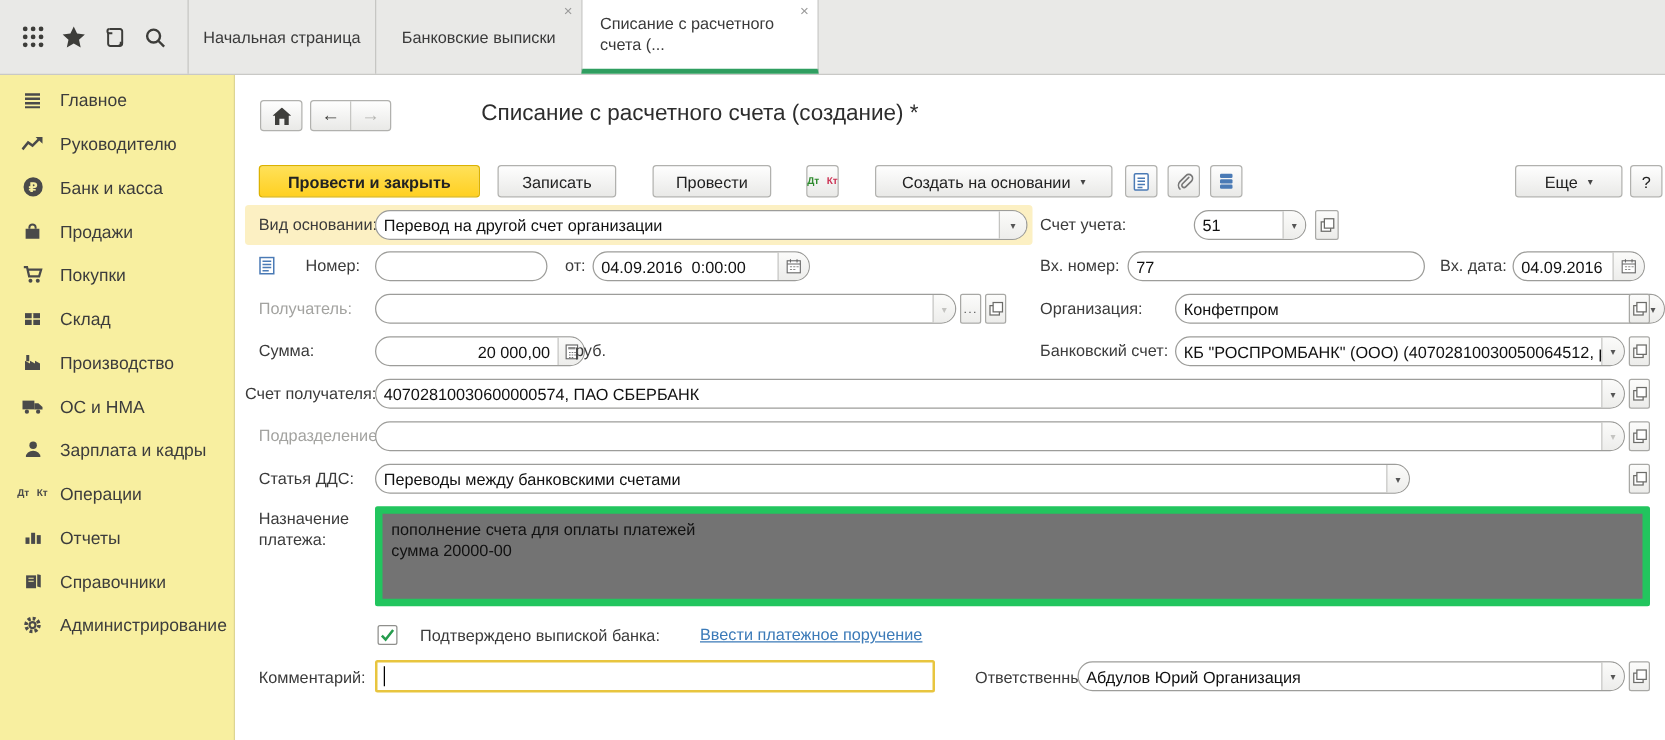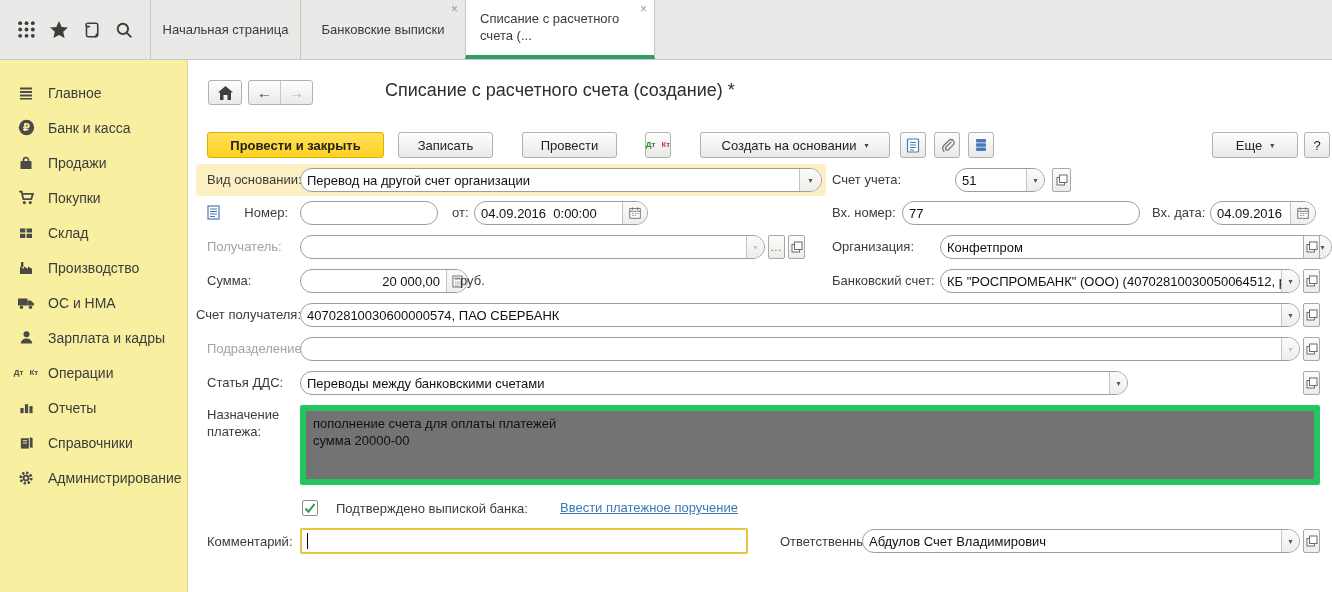--- a/index.html
+++ b/index.html
@@ -13,21 +13,21 @@
   .tb-ic{width:24px;height:24px;display:flex;align-items:center;justify-content:center;cursor:pointer}
   .tab{position:absolute;top:0;height:59px;box-sizing:border-box;border-left:1px solid #c6c6c3;
        display:flex;align-items:center;justify-content:center;font-size:13px;color:#3a3a3a;cursor:pointer}
   .tab.last{border-right:1px solid #c6c6c3}
   .tab.active{background:#fff;border-bottom:4px solid #2f9e60;align-items:flex-start;
               justify-content:flex-start;padding:10px 14px 0}
   .tab .wrap2{width:150px;line-height:17px}
   .tab-close{position:absolute;top:4px;right:7px;font-size:12px;color:#999;line-height:10px;cursor:pointer}
   
   .sidebar{position:absolute;left:0;top:60px;width:188px;height:532px;background:#f8efa0;
-           border-right:1px solid #ddd593;box-sizing:border-box;padding-top:15px}
+           border-right:1px solid #ddd593;box-sizing:border-box;padding-top:2px}
   .side-item{display:flex;align-items:center;height:35px;padding-left:17px;gap:13px;
              font-size:14px;color:#3c3c3c;cursor:pointer;white-space:nowrap}
   .side-ic{width:18px;height:18px;flex:0 0 18px;display:flex;align-items:center;justify-content:center}
   .dtkt{font-size:8px;font-weight:bold;line-height:8px;display:flex;flex-direction:row}
   .dtkt .k2{margin-left:6px}
   .dtkt.colored .k1{color:#2e8b2e}.dtkt.colored .k2{color:#cc3355}
   .dtkt.gray .k1,.dtkt.gray .k2{color:#4a4a4a}
   
   .main{position:absolute;left:188px;top:60px;width:1144px;height:532px;background:#fff}
   .abs{position:absolute;box-sizing:border-box}
@@ -123,20 +123,29 @@
     <div class="side-item">
       <span class="side-ic">
           <svg width="16" height="16" viewBox="0 0 16 16" fill="#4a4a4a">
             <path d="M2 2.5h12v2H2zM2 6h12v2H2zM2 9.5h12v2H2zM2 13h12v1.6H2z"></path>
           </svg>
         </span>
       <span>Главное</span>
     </div>
     <div class="side-item">
       <span class="side-ic">
+          <svg width="18" height="15" viewBox="0 0 18 14">
+            <path d="M1 12l4.5-5.5 3.5 2.5L14 4" fill="none" stroke="#4a4a4a" stroke-width="2"></path>
+            <path d="M11.5 2h5.5v5.5z" fill="#4a4a4a"></path>
+          </svg>
+        </span>
+      <span>Руководителю</span>
+    </div>
+    <div class="side-item">
+      <span class="side-ic">
           <svg width="17" height="17" viewBox="0 0 16 16">
             <circle cx="8" cy="8" r="7.2" fill="#4a4a4a"></circle>
             <text x="8" y="11.6" font-size="10" font-weight="bold" fill="#f8efa0" text-anchor="middle" font-family="DejaVu Sans">₽</text>
           </svg>
         </span>
       <span>Банк и касса</span>
     </div>
     <div class="side-item">
       <span class="side-ic">
           <svg width="16" height="16" viewBox="0 0 16 16">
@@ -435,21 +444,21 @@
     <div class="cb-lbl" style="left:148px;top:440px">Подтверждено выпиской банка:</div>
     <div class="link" style="left:372px;top:439px">Ввести платежное поручение</div>
 
     <div class="lbl" style="left:19px;top:470px">Комментарий:</div>
     <div class="focusfield" style="left:112px;top:468px;width:448px">
       <span class="caret-bar"></span>
       <span></span>
     </div>
     <div class="lbl" style="left:592px;top:470px">Ответственный:</div>
     <div class="field" style="left:674px;top:469px;width:438px">
-      <span class="val">Абдулов Счет Владимирович</span>
+      <span class="val">Абдулов Юрий Организация</span>
       <span class="dd">▾</span>
     </div>
     <div class="sq" style="left:1115px;top:469px;width:17px">
       <svg width="12" height="12" viewBox="0 0 12 12" fill="#fff" stroke="#6b6b68">
           <rect x="1" y="3.5" width="7.5" height="7.5"></rect>
           <rect x="3.5" y="1" width="7.5" height="7.5"></rect>
         </svg>
     </div>
 
   </div>

